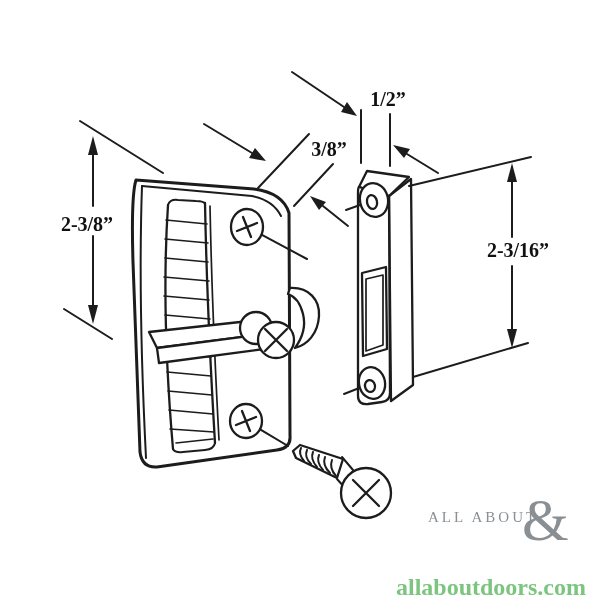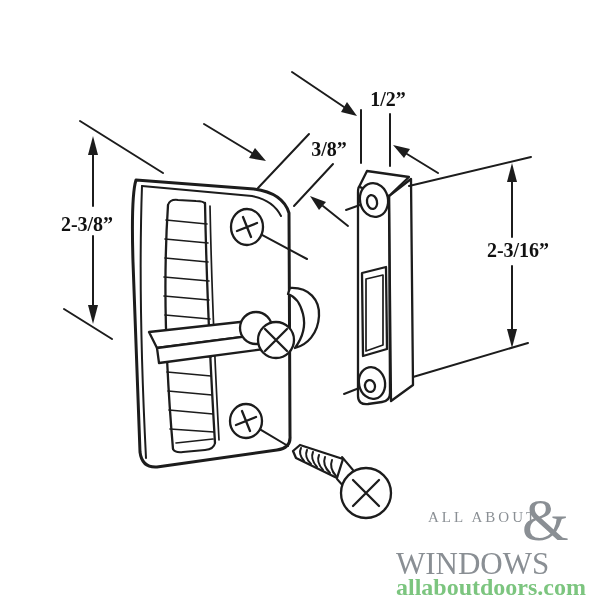--- a/index.html
+++ b/index.html
@@ -136,17 +136,16 @@
     <path class="ln" d="M512,181 L512,237 M512,266 L512,330"></path>
     <polygon class="ah" points="512,163 507,182 517,182"></polygon>
     <polygon class="ah" points="512,348 507,329 517,329"></polygon>
     <text class="dim" x="518" y="257" text-anchor="middle">2-3/16”</text>
   </g>
 </svg>
 
 <div class="logo">
   <div class="logo-allabout">ALL ABOUT</div>
   <div class="logo-amp">&amp;</div>
-  <div class="logo-windows">WINDOWS</div>
   <div class="logo-site">allaboutdoors.com</div>
 </div>
 
 </div>
 
 </body></html>

